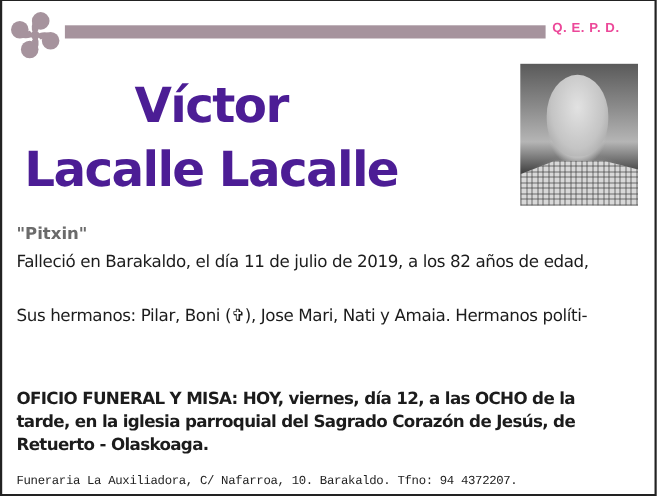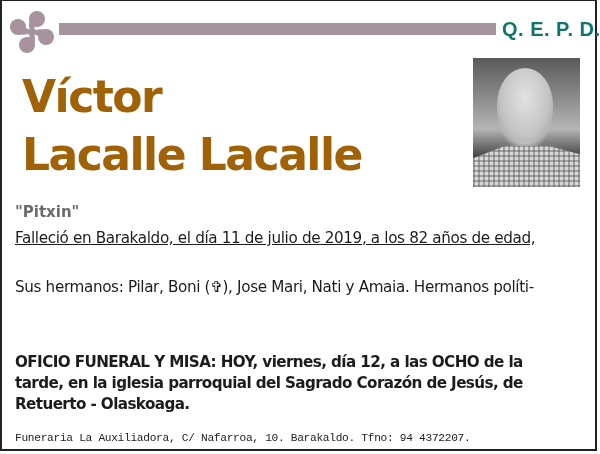--- a/index.html
+++ b/index.html
@@ -41,35 +41,36 @@
       width: 437px;
       height: 12px;
       background: #a6939d;
     }
     .qepd {
       position: absolute;
       left: 502px;
       top: 18px;
       font-family: "Liberation Sans", sans-serif;
       font-weight: bold;
-      font-size: 20px;
-      color: #0f766e;
+      font-size: 12px;
+      color: #ec4899;
       letter-spacing: 0.5px;
       white-space: nowrap;
     }
     .name {
       position: absolute;
       left: 22px;
       top: 68px;
       font-family: "DejaVu Sans", sans-serif;
       font-weight: bold;
       font-size: 44px;
       line-height: 58px;
-      color: #a16207;
+      color: #4c1d95;
       letter-spacing: -1.5px;
+      text-align: center;
     }
     .name div { white-space: nowrap; }
     .photo {
       position: absolute;
       left: 473px;
       top: 58px;
       width: 107px;
       height: 129px;
       background:
         radial-gradient(ellipse 38px 46px at 52px 60px, #d8d8d8 0%, #bdbdbd 55%, rgba(0,0,0,0) 72%),
@@ -112,21 +113,21 @@
       position: absolute;
       left: 15px;
       width: 575px;
       font-family: "DejaVu Sans", sans-serif;
       font-size: 15.2px;
       line-height: 21px;
       color: #1c1c1c;
       letter-spacing: -0.35px;
       margin: 0;
     }
-    .p1 { top: 228px; text-decoration: underline; }
+    .p1 { top: 228px; }
     .p2 { top: 277px; }
     .p3 { top: 352px; font-weight: bold; letter-spacing: -0.6px; }
     .body-text .line { display: block; white-space: nowrap; }
     .footer {
       position: absolute;
       left: 15px;
       top: 432px;
       font-family: Liberation Mono, monospace;
       font-size: 11.2px;
       color: #222;

